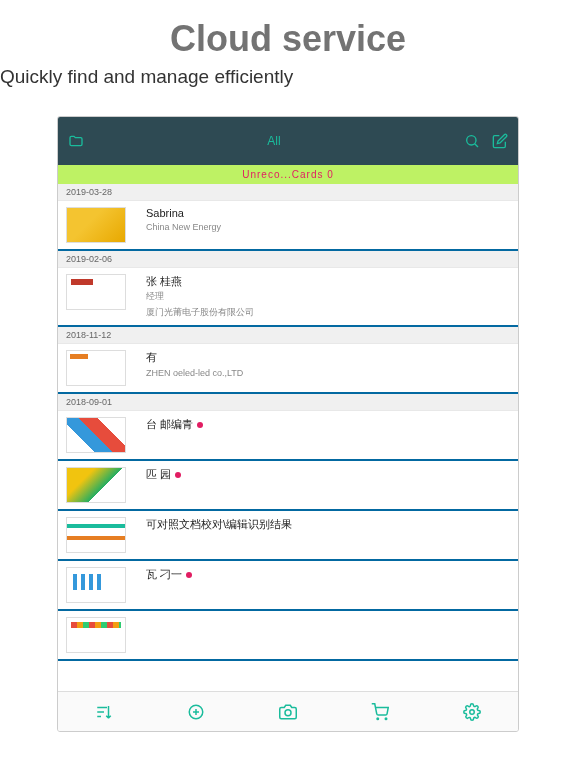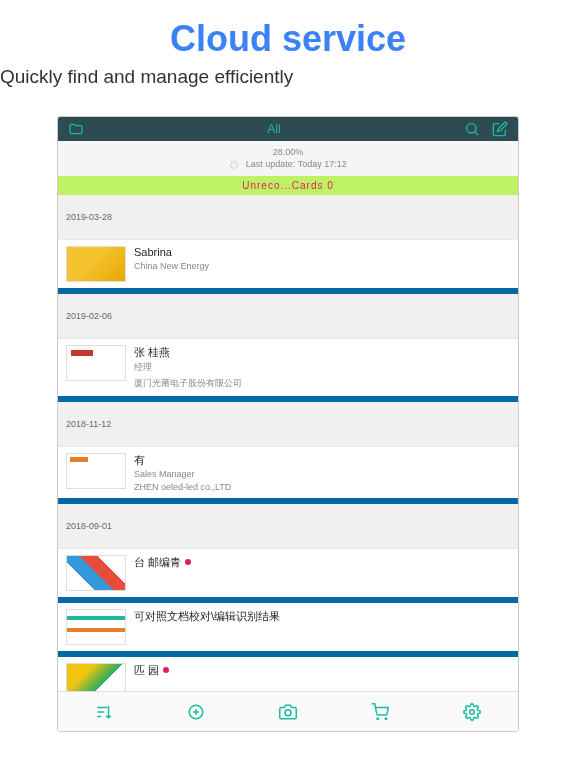--- a/index.html
+++ b/index.html
@@ -1,32 +1,32 @@
 <!DOCTYPE html>
 <html><head>
 <meta charset="utf-8">
 <style>
 * { margin: 0; padding: 0; box-sizing: border-box; }
 body { font-family: -apple-system, Helvetica, Arial, sans-serif; background: #fff; width: 576px; height: 768px; overflow: hidden; }
-.hero-title { text-align: center; font-size: 36px; font-weight: 700; color: #3b82f6; margin-top: 18px; }
+.hero-title { text-align: center; font-size: 36px; font-weight: 700; color: #737373; margin-top: 18px; }
 .hero-sub { text-align: left; font-size: 19px; color: #333; margin-top: 6px; }
 .phone { width: 462px; height: 616px; margin: 28px auto 0; border: 1px solid #ccc; border-radius: 3px; background: #fff; display: flex; flex-direction: column; overflow: hidden; }
-.topbar { background: #2e4a53; height: 24px; display: flex; align-items: center; justify-content: space-between; padding: 0 10px; }
+.topbar { background: #2e4a53; height: 48px; display: flex; align-items: center; justify-content: space-between; padding: 0 10px; }
 .topbar-title { color: #1abc9c; font-size: 12px; }
 .tb-left, .tb-right { display: flex; gap: 12px; }
 .icon { width: 16px; height: 16px; display: inline-flex; align-items: center; justify-content: center; }
 .icon svg { width: 100%; height: 100%; }
 .status { background: #f5f5f5; padding: 6px 0; text-align: center; }
 .status-pct { font-size: 9px; color: #888; }
 .status-upd { font-size: 9px; color: #888; margin-top: 2px; }
 .spinner { display: inline-block; width: 10px; height: 10px; margin-right: 4px; vertical-align: middle; }
 .banner { background: #bef264; color: #e11d62; font-size: 10px; text-align: center; padding: 4px 0; letter-spacing: 1px; }
 .list { flex: 1; overflow-y: auto; background: #fff; }
-.date-hdr { background: #f0f0f0; color: #666; font-size: 9px; padding: 17px 8px; border-bottom: 1px solid #e8e8e8; }
-.card-row { display: flex; padding: 6px 8px; border-bottom: 6px solid #0369a1; gap: 8px; align-items: flex-start; }
+.date-hdr { background: #f0f0f0; color: #666; font-size: 9px; padding: 3px 8px; border-bottom: 1px solid #e8e8e8; }
+.card-row { display: flex; padding: 6px 8px; border-bottom: 2px solid #0369a1; gap: 20px; align-items: flex-start; }
 .thumb { width: 60px; height: 36px; background: #eee; border: 1px solid #ddd; flex-shrink: 0; position: relative; overflow: hidden; }
 .info { flex: 1; }
 .nm { font-size: 11px; color: #222; display: flex; align-items: center; gap: 4px; }
 .ttl { font-size: 9px; color: #888; margin-top: 1px; }
 .cmp { font-size: 9px; color: #888; margin-top: 3px; }
 .dot-red { width: 6px; height: 6px; background: #e11d62; border-radius: 50%; display: inline-block; }
 .tabbar { height: 40px; border-top: 1px solid #ddd; display: flex; background: #fafafa; }
 .tab { flex: 1; display: flex; align-items: center; justify-content: center; }
 .tab svg { width: 18px; height: 18px; }
 
@@ -70,29 +70,20 @@
         </span>
       <span class="icon">
           <svg viewBox="0 0 24 24" fill="none" stroke="#1abc9c" stroke-width="2">
             <path d="M11 4H4a2 2 0 00-2 2v14a2 2 0 002 2h14a2 2 0 002-2v-7"></path>
             <path d="M18.5 2.5a2.1 2.1 0 013 3L12 15l-4 1 1-4 9.5-9.5z"></path>
           </svg>
         </span>
     </div>
   </div>
 
-  <div class="status">
-    <div class="status-pct">28.00%</div>
-    <div class="status-upd">
-      <span class="spinner"><svg viewBox="0 0 24 24" stroke="#aaa" stroke-width="2" fill="none">
-            <path d="M12 2v4M12 18v4M4.93 4.93l2.83 2.83M16.24 16.24l2.83 2.83M2 12h4M18 12h4M4.93 19.07l2.83-2.83M16.24 7.76l2.83-2.83"></path>
-          </svg></span>
-      <span>Last update:  Today  17:12</span>
-    </div>
-  </div>
 
   <div class="banner">Unreco...Cards  0</div>
 
   <div class="list" id="list">
       <div class="date-hdr">2019-03-28</div>
       <div class="card-row">
         <div class="thumb th-a"></div>
         <div class="info">
           <div class="nm">
             <span>Sabrina</span>
@@ -111,53 +102,58 @@
           <div class="cmp">厦门光莆电子股份有限公司</div>
         </div>
       </div>
       <div class="date-hdr">2018-11-12</div>
       <div class="card-row">
         <div class="thumb th-c"></div>
         <div class="info">
           <div class="nm">
             <span>有</span>
           </div>
-          <div class="ttl">Sales Manager</div>
           <div class="cmp">ZHEN oeled-led co.,LTD</div>
         </div>
       </div>
       <div class="date-hdr">2018-09-01</div>
       <div class="card-row">
         <div class="thumb th-d"></div>
         <div class="info">
           <div class="nm">
             <span>台 邮编青</span>
             <span class="dot-red"></span>
           </div>
         </div>
       </div>
       <div class="card-row">
-        <div class="thumb th-f"></div>
-        <div class="info">
-          <div class="nm">
-            <span>可对照文档校对\编辑识别结果</span>
-          </div>
-        </div>
-      </div>
-      <div class="card-row">
         <div class="thumb th-e"></div>
         <div class="info">
           <div class="nm">
             <span>匹 园</span>
             <span class="dot-red"></span>
           </div>
         </div>
       </div>
       <div class="card-row">
+        <div class="thumb th-f"></div>
+        <div class="info">
+          <div class="nm">
+            <span>可对照文档校对\编辑识别结果</span>
+          </div>
+        </div>
+      </div>
+      <div class="card-row">
         <div class="thumb th-g"></div>
+        <div class="info">
+          <div class="nm">
+            <span>瓦 刁一</span>
+            <span class="dot-red"></span>
+          </div>
+        </div>
       </div>
       <div class="card-row">
         <div class="thumb th-h"></div>
         <div class="info">
           <div class="nm">
             <span></span>
           </div>
         </div>
       </div>
     </div>

